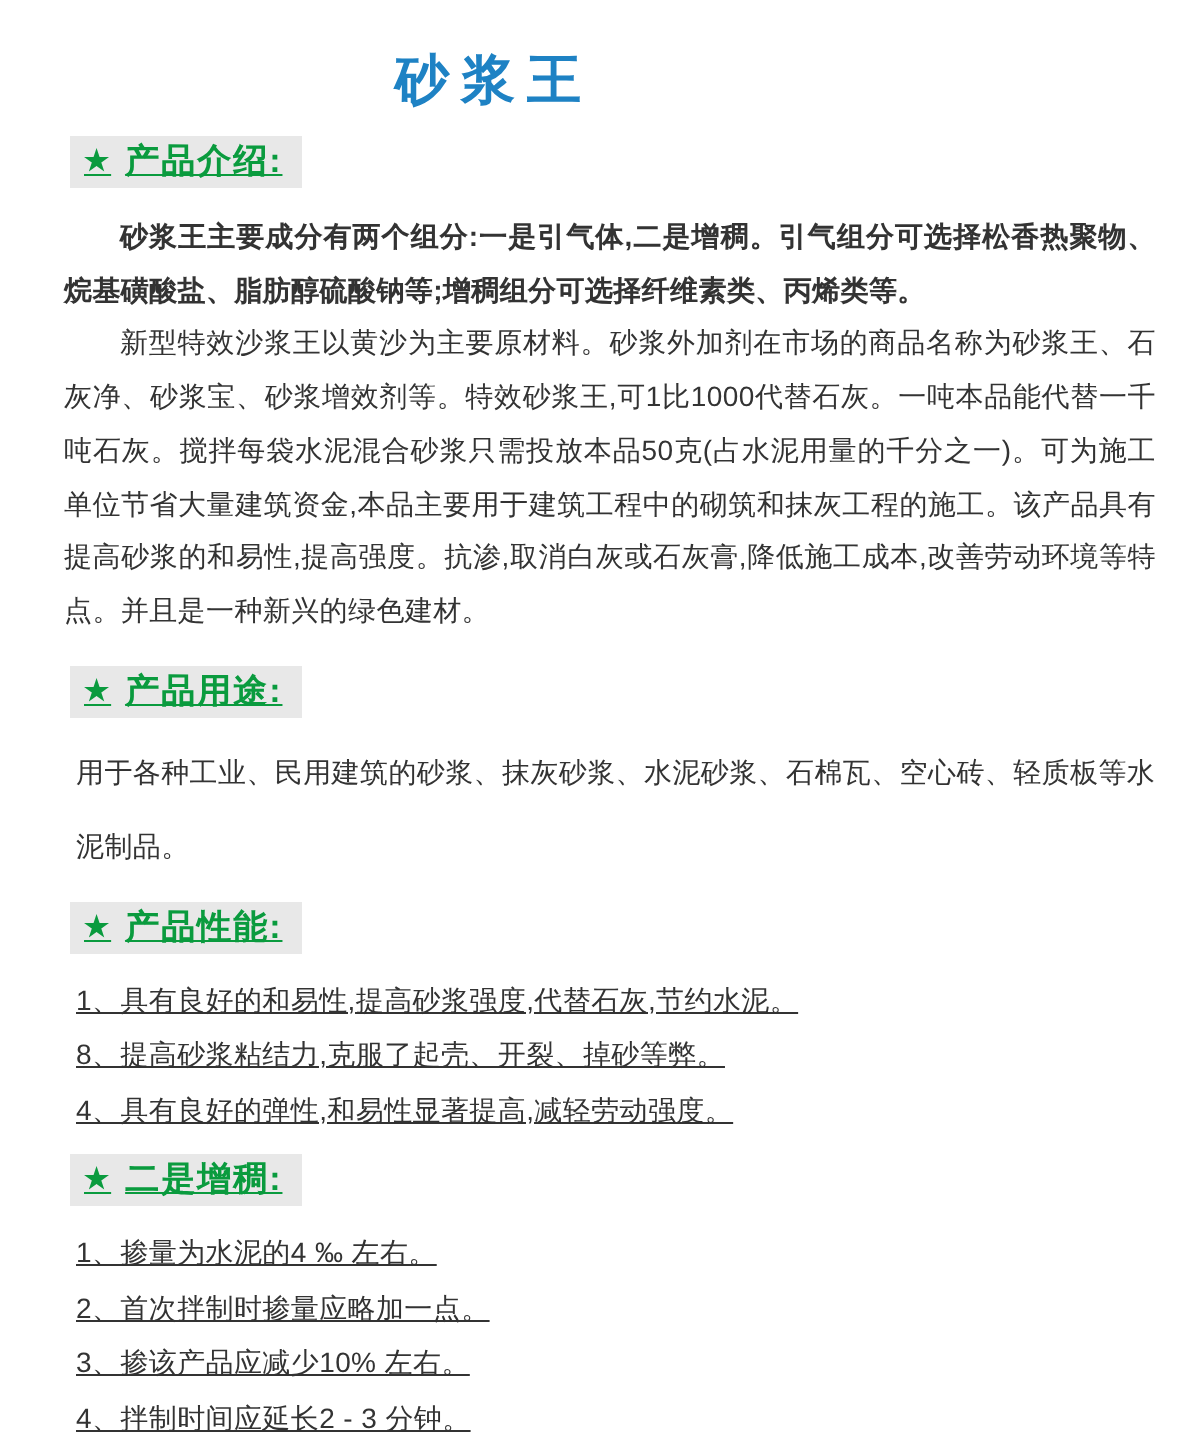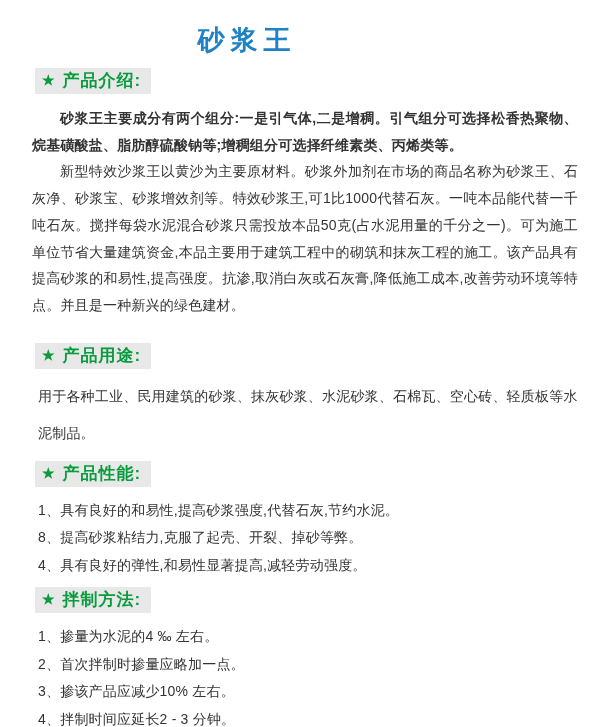--- a/index.html
+++ b/index.html
@@ -41,30 +41,31 @@
     display: inline-block;
     margin-left: 3px;
     background: var(--section-bg);
     color: var(--section-color);
     font-size: 17px;
     font-weight: bold;
     line-height: 20px;
     padding: 3px 10px 3px 7px;
     letter-spacing: 1px;
     white-space: nowrap;
+    text-decoration: underline;
   }
   .sec-head .star {
     font-size: 14px;
     margin-right: 7px;
     position: relative;
     top: -1px;
   }
   .sec { margin: 0; }
   .sec-intro   { margin-top: 12px; }
-  .sec-usage   { margin-top: 24px; }
+  .sec-usage   { margin-top: 14px; }
   .sec-perf    { margin-top: 9px; }
   .sec-mix     { margin-top: 8px; }
   p.body-par {
     margin: 0;
     width: 546px;
     font-size: 14px;
     line-height: 26.7px;
     text-align: justify;
     text-indent: 2em;
     letter-spacing: 0.2px;
@@ -74,20 +75,21 @@
     margin: 9px 0 0 6px;
     width: 540px;
     font-size: 14px;
     line-height: 37px;
     letter-spacing: 0.2px;
   }
   ul.num-list {
     list-style: none;
     margin: 10px 0 0 0;
     padding: 0 0 0 6px;
+    text-decoration: underline;
   }
   ul.num-list li {
     font-size: 14px;
     line-height: 27.5px;
     letter-spacing: 0.2px;
   }
 </style>
 </head>
 <body>
 
@@ -116,21 +118,21 @@
     </div>
     <ul class="num-list">
       <li>1、具有良好的和易性,提高砂浆强度,代替石灰,节约水泥。</li>
       <li>8、提高砂浆粘结力,克服了起壳、开裂、掉砂等弊。</li>
       <li>4、具有良好的弹性,和易性显著提高,减轻劳动强度。</li>
     </ul>
   </section>
 
   <section class="sec sec-mix">
     <div class="sec-head">
-      <span class="star">★</span><span>拌制方法:</span>
+      <span class="star">★</span><span>二是增稠:</span>
     </div>
     <ul class="num-list">
       <li>1、掺量为水泥的4 ‰ 左右。</li>
       <li>2、首次拌制时掺量应略加一点。</li>
       <li>3、掺该产品应减少10% 左右。</li>
       <li>4、拌制时间应延长2 - 3 分钟。</li>
     </ul>
   </section>
 
 </div>

